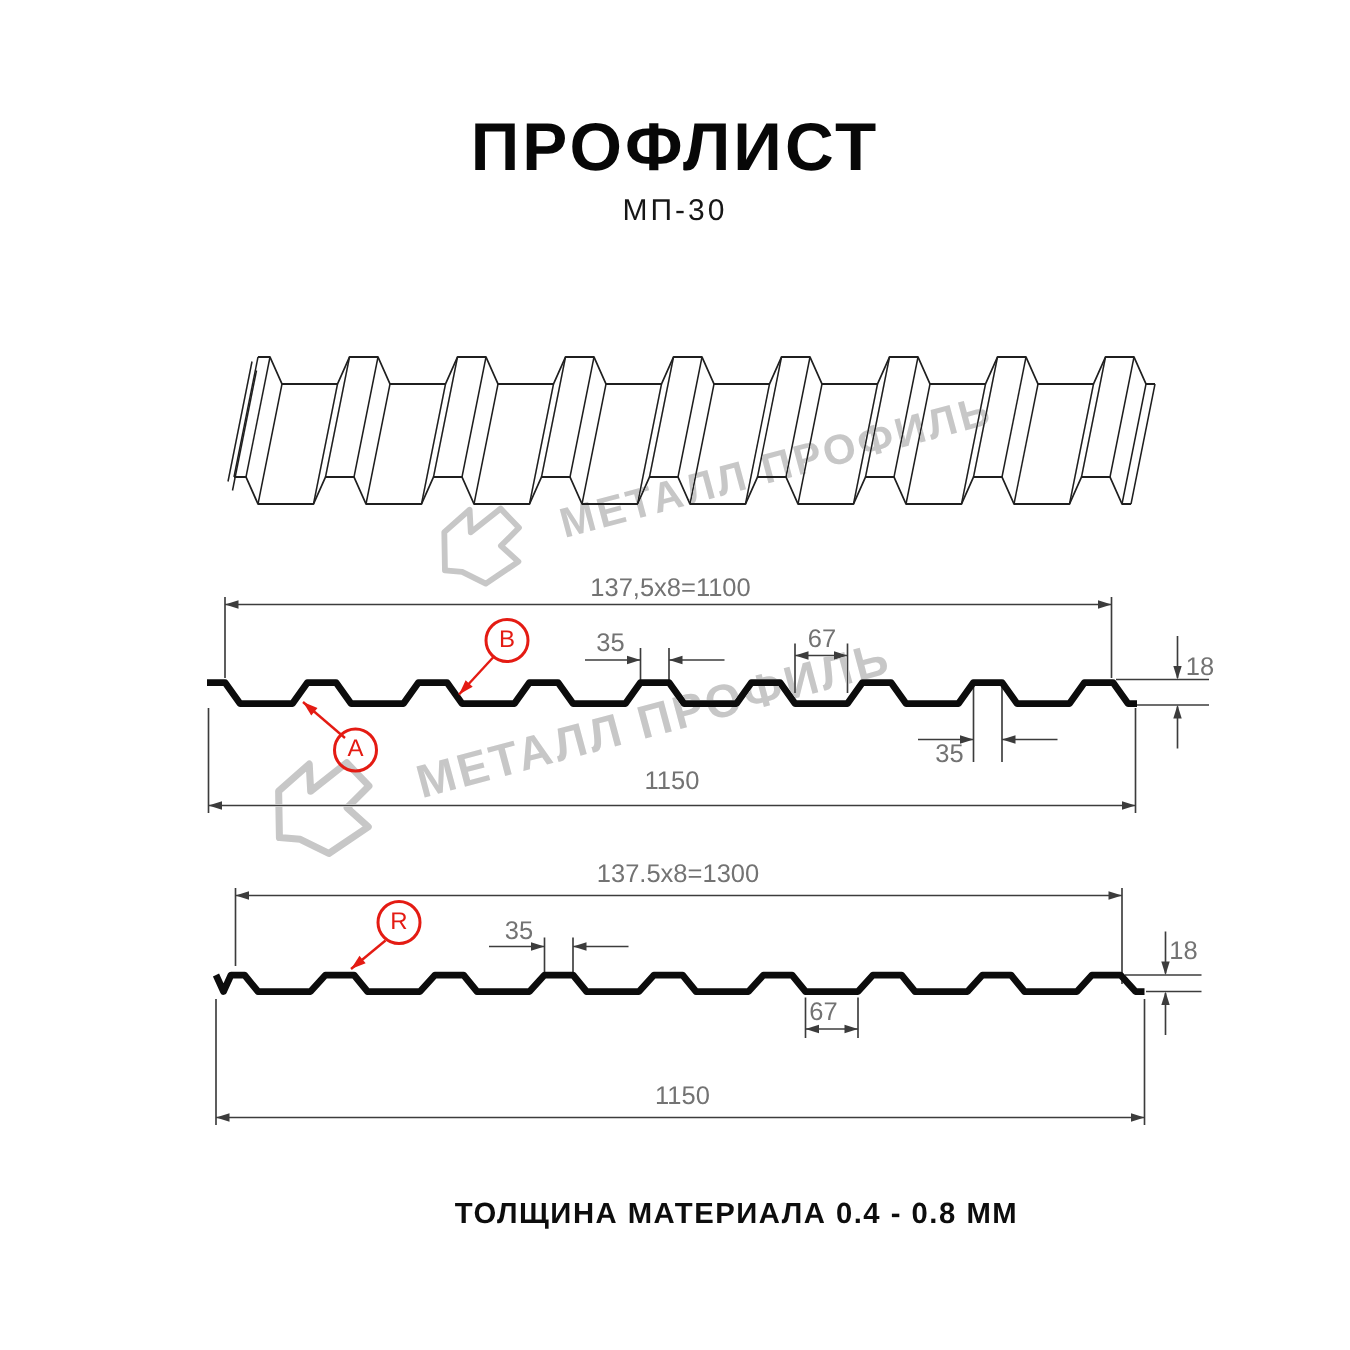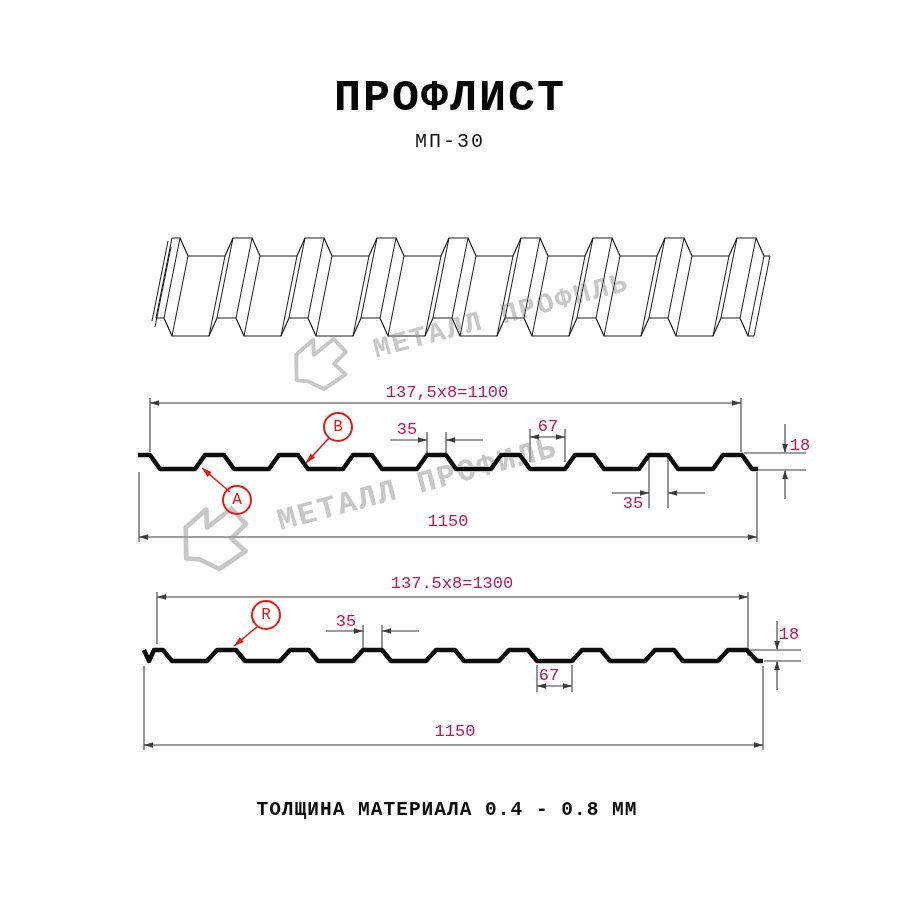--- a/index.html
+++ b/index.html
@@ -1,23 +1,23 @@
 <!DOCTYPE html>
 <html><head>
 <meta charset="utf-8">
 <style>
   html,body{margin:0;padding:0;background:#fff;}
   #page{position:relative;width:832px;height:900px;background:#fff;overflow:hidden;
-        font-family:Liberation Mono, monospace;color:#111;}
+        font-family:Liberation Sans, sans-serif;color:#111;}
   svg#art{position:absolute;left:0;top:0;z-index:1;}
   .t{position:absolute;transform:translate(-50%,-50%);white-space:nowrap;z-index:3;
-     font-size:17px;color:#be185d;}
+     font-size:17px;color:#737373;}
   .title{font-size:45px;font-weight:bold;letter-spacing:2px;color:#070707;}
   .subtitle{font-size:20px;letter-spacing:2px;color:#161616;}
-  .footnote{font-size:19.5px;font-weight:bold;letter-spacing:1px;color:#0d0d0d;}
+  .footnote{font-size:19.5px;font-weight:bold;letter-spacing:1px;color:#0d0d0d;margin-left:44px;}
   .lbl{position:absolute;transform:translate(-50%,-50%);width:26px;height:26px;border-radius:50%;
        display:flex;align-items:center;justify-content:center;font-size:16px;z-index:3;}
   .wm{position:absolute;display:flex;align-items:center;z-index:2;font-weight:bold;
       color:#c7c7c7;mix-blend-mode:darken;transform-origin:0 50%;transform:rotate(-15deg);}
   .wm .wmtxt{white-space:nowrap;}
   #wm1{left:288px;top:342px;font-size:28px;letter-spacing:2px;gap:11px;}
   #wm2{left:176px;top:512px;font-size:31px;letter-spacing:2px;gap:12px;}
 </style>
 </head>
 <body>

